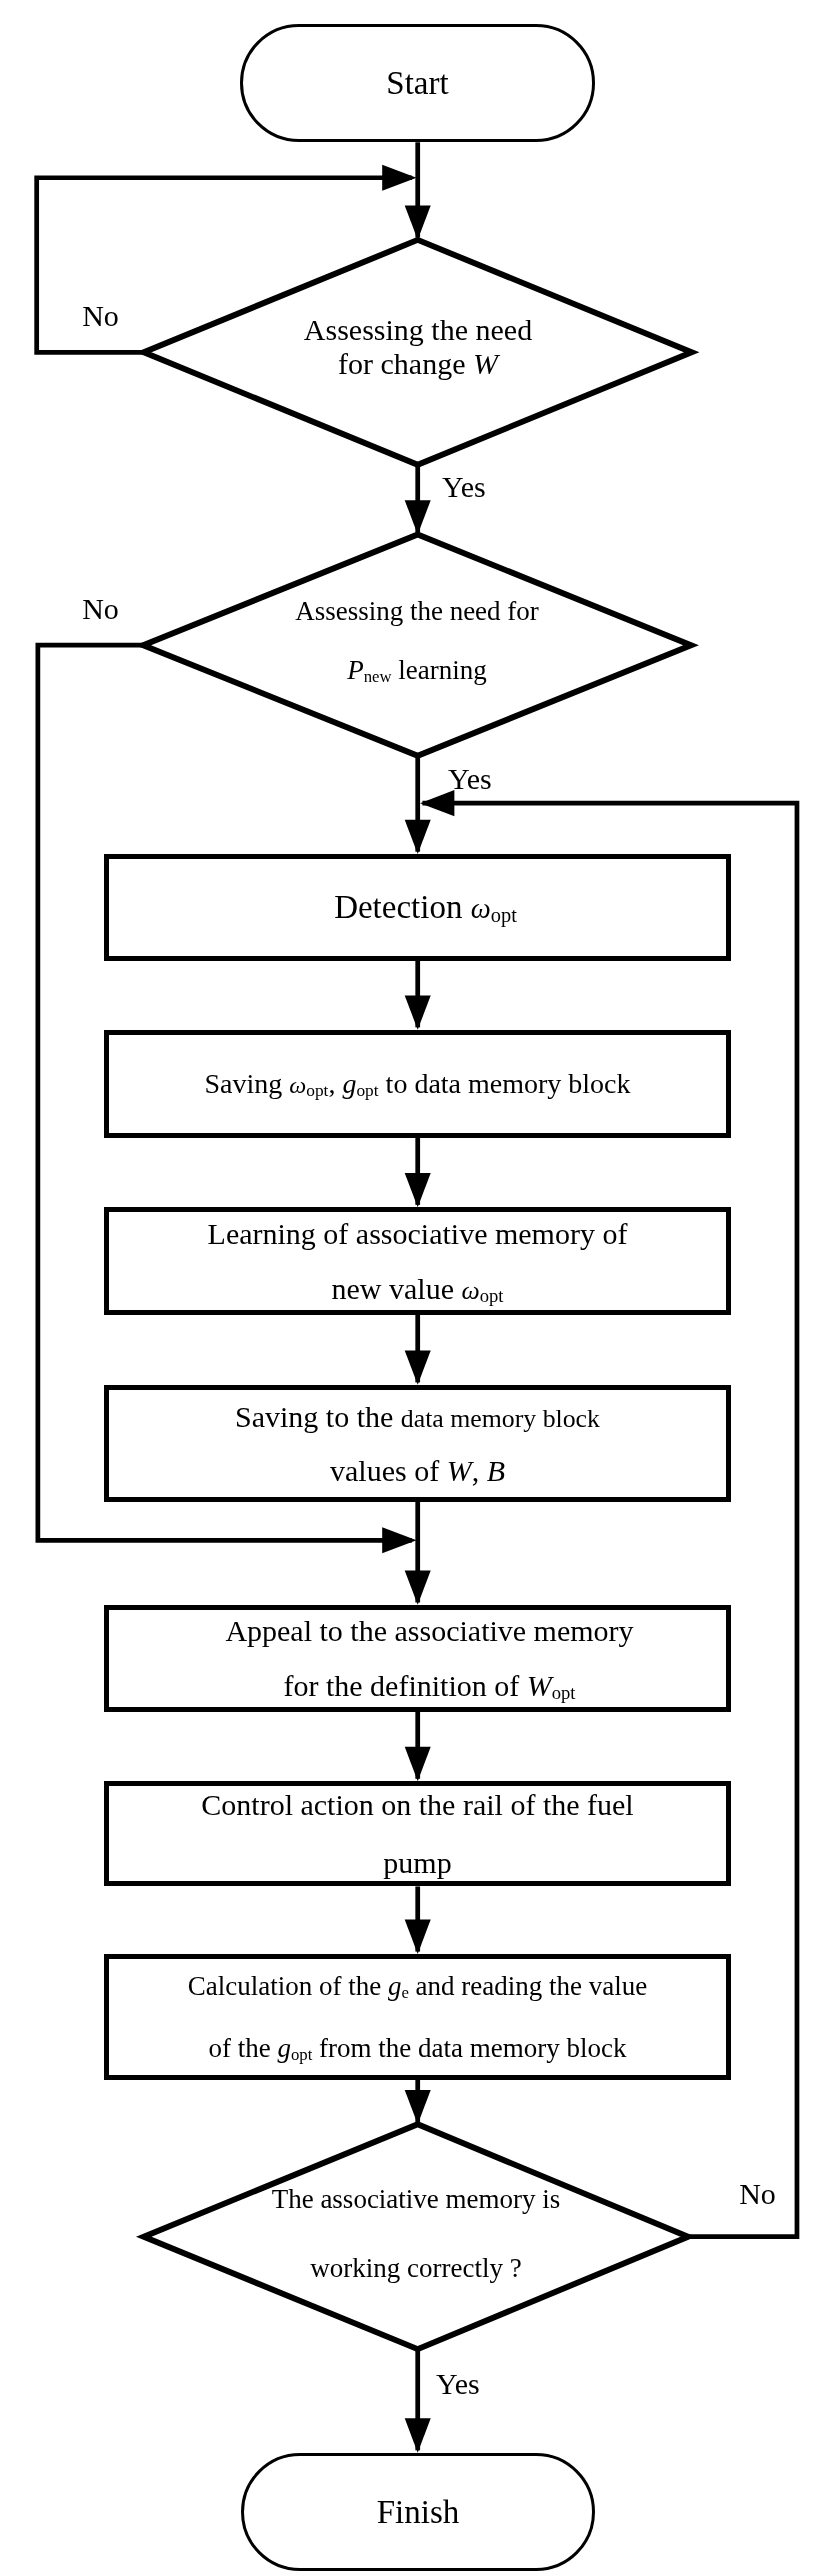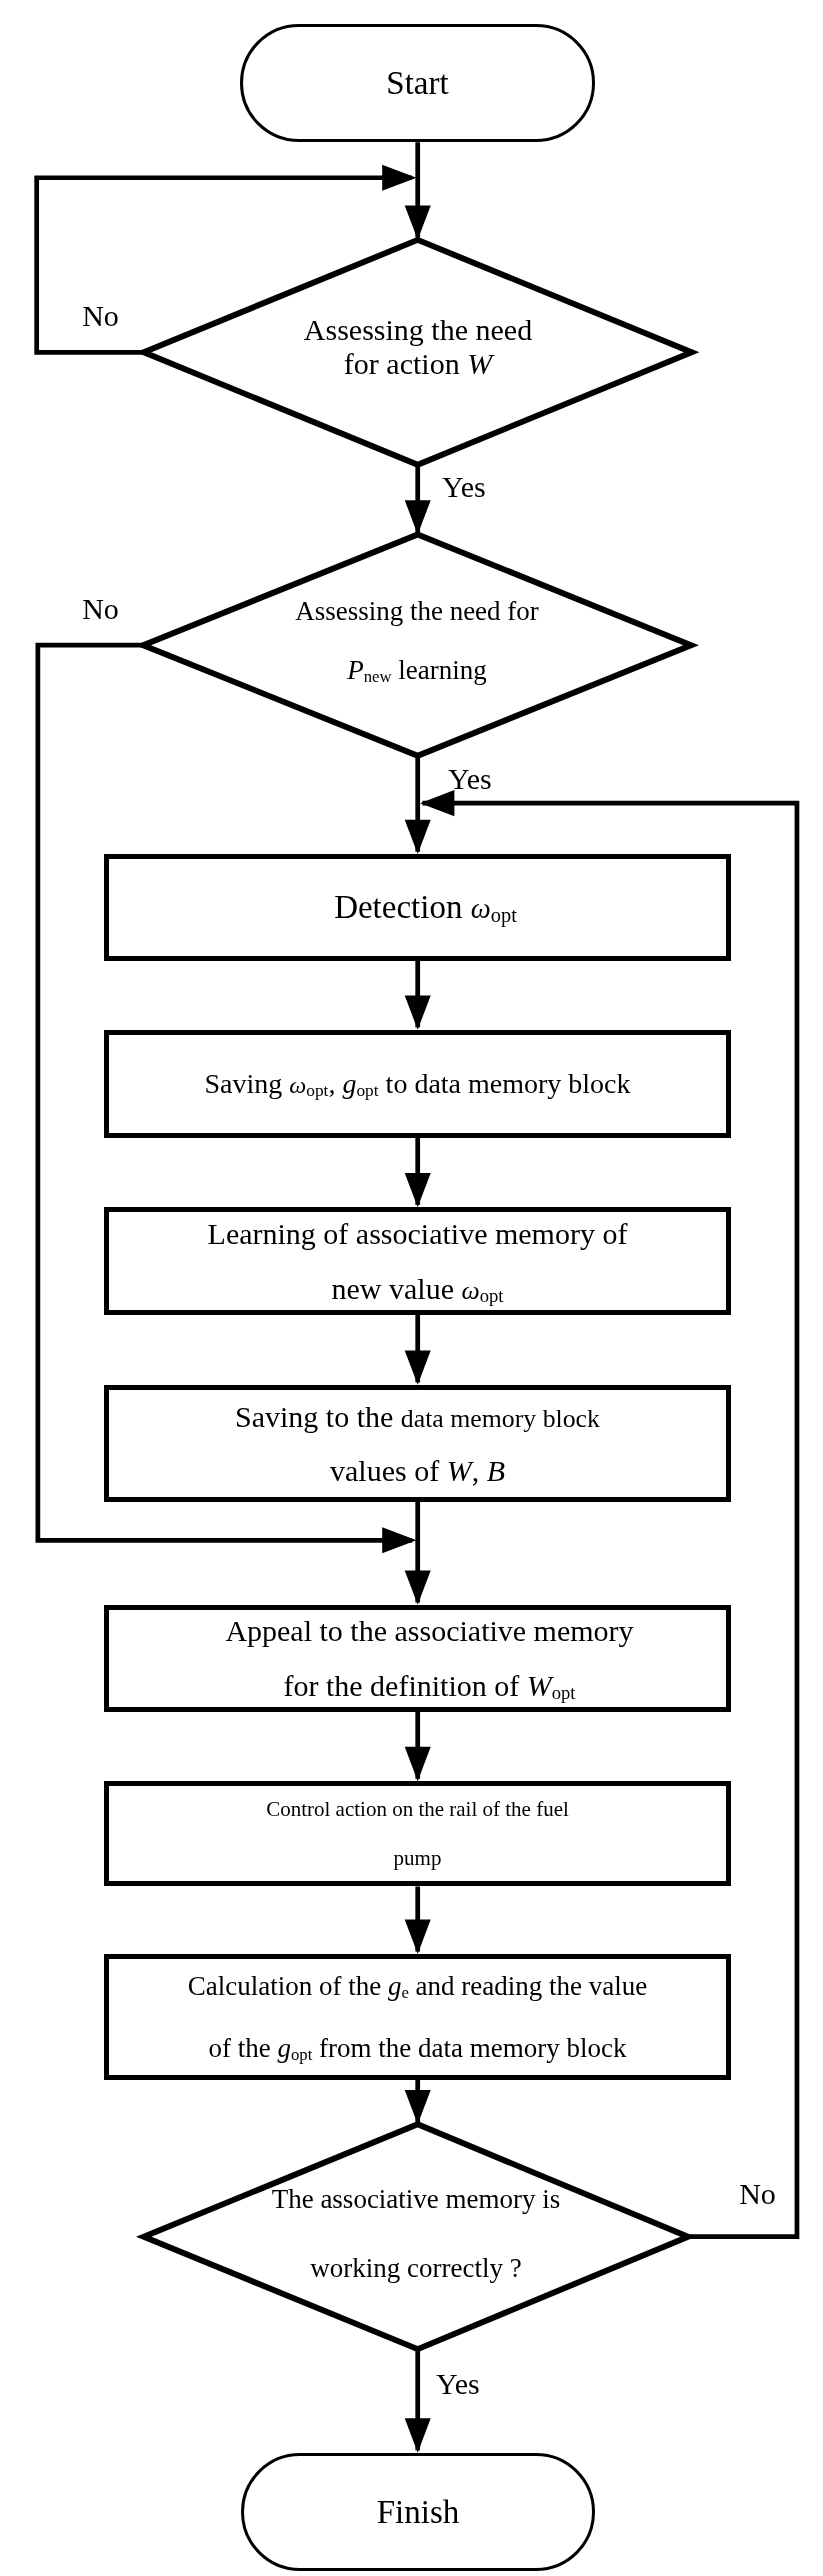--- a/index.html
+++ b/index.html
@@ -42,21 +42,21 @@
     font-size:30px;
     text-align:center;
     background:transparent;
   }
   
   #b1{top:854px;height:107px;font-size:33px;padding-left:16px;}
   #b2{top:1030px;height:108px;font-size:28px;}
   #b3{top:1207px;height:108px;font-size:30px;gap:21px;}
   #b4{top:1385px;height:117px;font-size:30px;gap:20px;}
   #b5{top:1605px;height:107px;font-size:30px;gap:21px;padding-left:24px;}
-  #b6{top:1781px;height:105px;font-size:21px;gap:24px;}
+  #b6{top:1781px;height:105px;font-size:30px;gap:24px;}
   #b7{top:1954px;height:126px;font-size:27px;gap:31px;}
   #d1t{left:144px;top:240px;width:548px;height:213px;font-size:30px;}
   #d2t{left:143px;top:534px;width:548px;height:213px;font-size:27px;gap:28px;}
   #d3t{left:144px;top:2124px;width:544px;height:219px;font-size:27px;gap:38px;}
   #start{left:240px;top:24px;width:355px;height:118px;}
   #finish{left:241px;top:2453px;width:354px;height:118px;}
 </style>
 </head>
 <body>
 
@@ -114,21 +114,21 @@
 
   <div id="start" class="node terminator">
     <span>Start</span>
   </div>
   <div id="finish" class="node terminator">
     <span>Finish</span>
   </div>
 
   <div id="d1t" class="node diamond-text">
       <div class="tline"><span>Assessing the need</span></div>
-      <div class="tline"><span>for action </span><span class="it">W</span></div>
+      <div class="tline"><span>for change </span><span class="it">W</span></div>
     </div>
   <div id="d2t" class="node diamond-text">
       <div class="tline"><span>Assessing the need for</span></div>
       <div class="tline"><span class="it">P</span><span class="sub">new</span><span> learning</span></div>
     </div>
   <div id="d3t" class="node diamond-text">
       <div class="tline"><span>The associative memory is</span></div>
       <div class="tline"><span>working correctly ?</span></div>
     </div>
 

